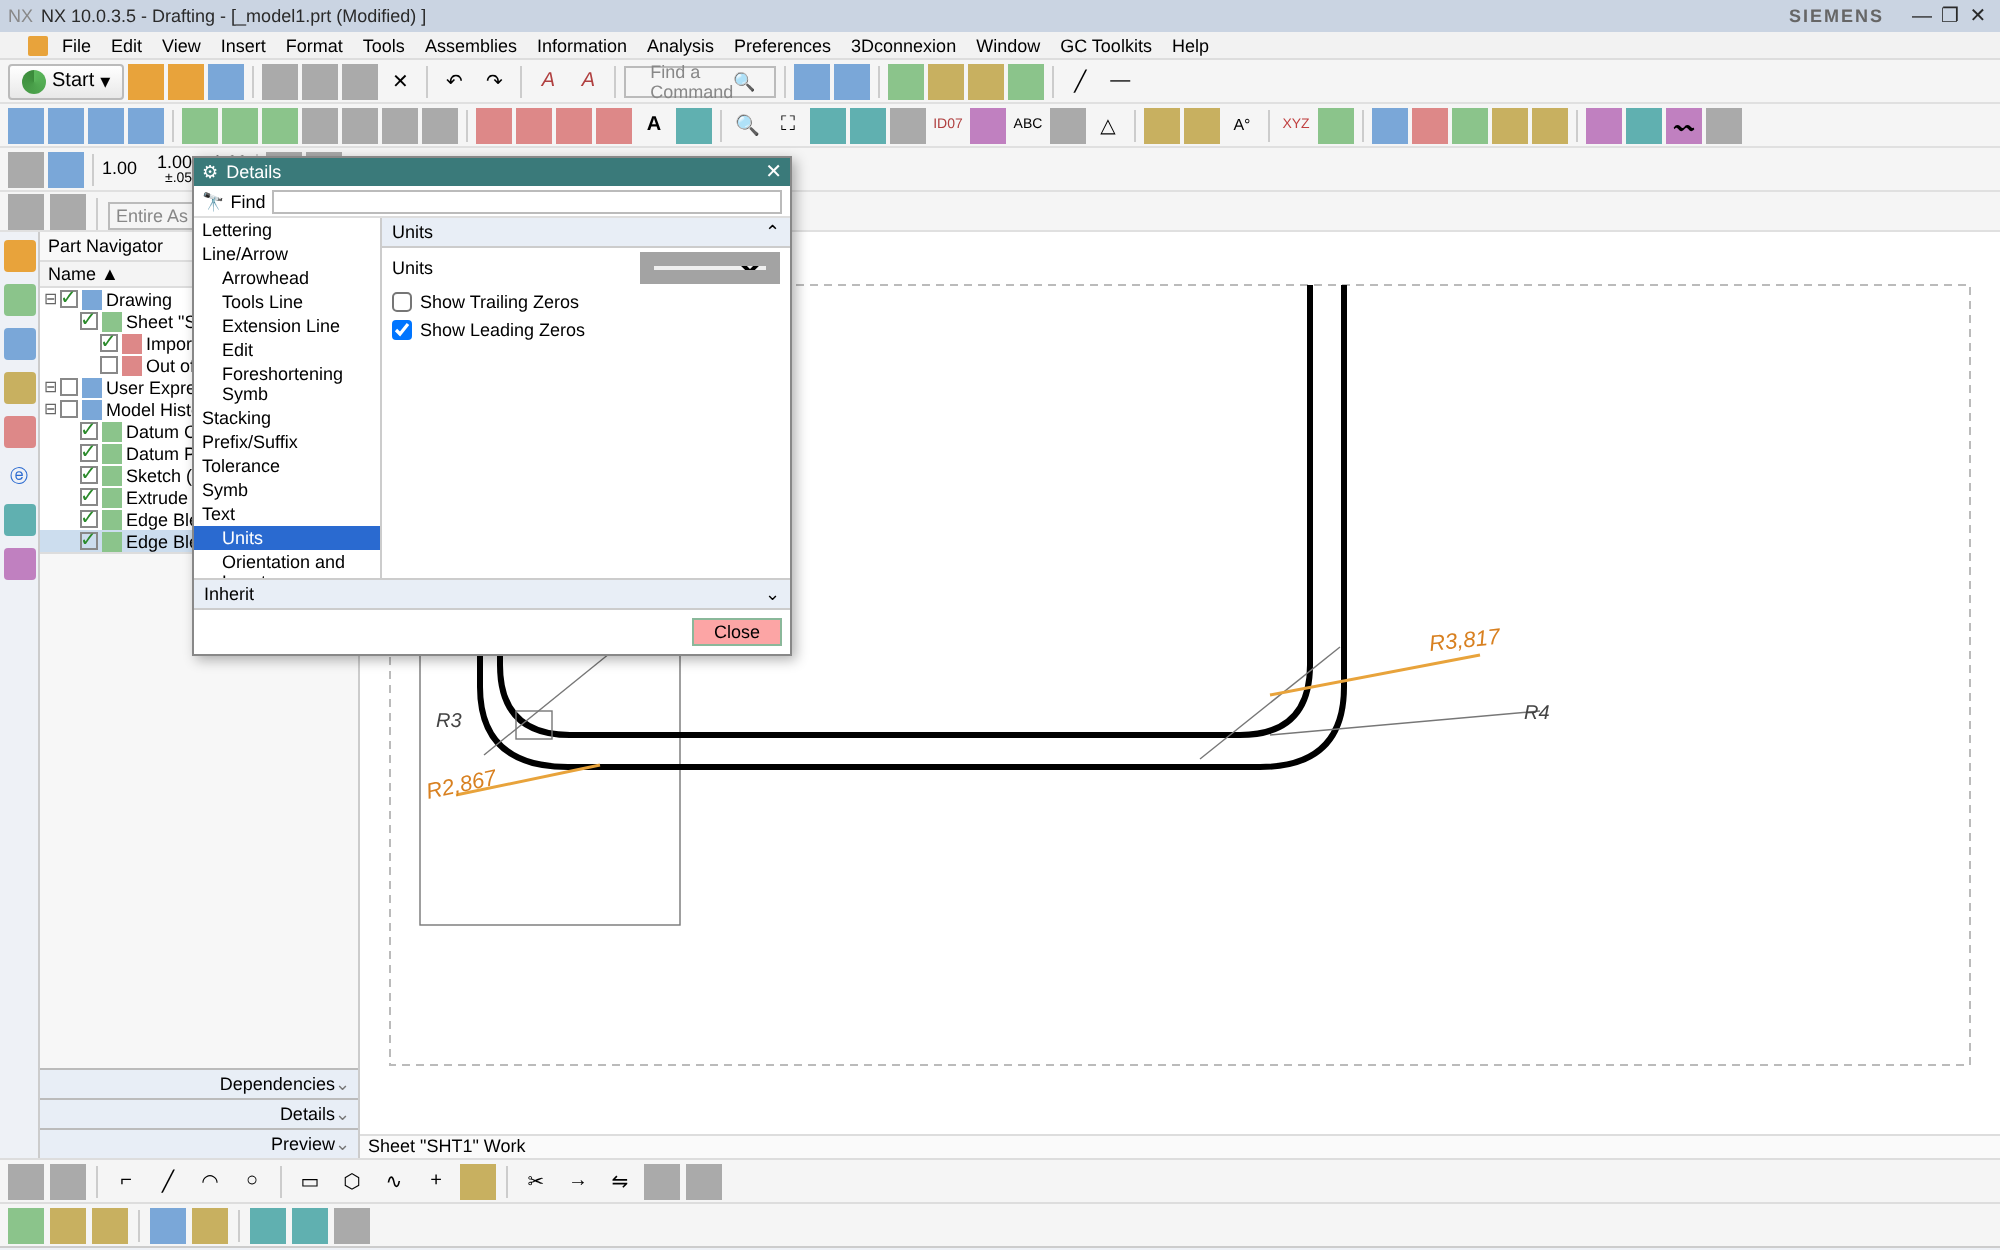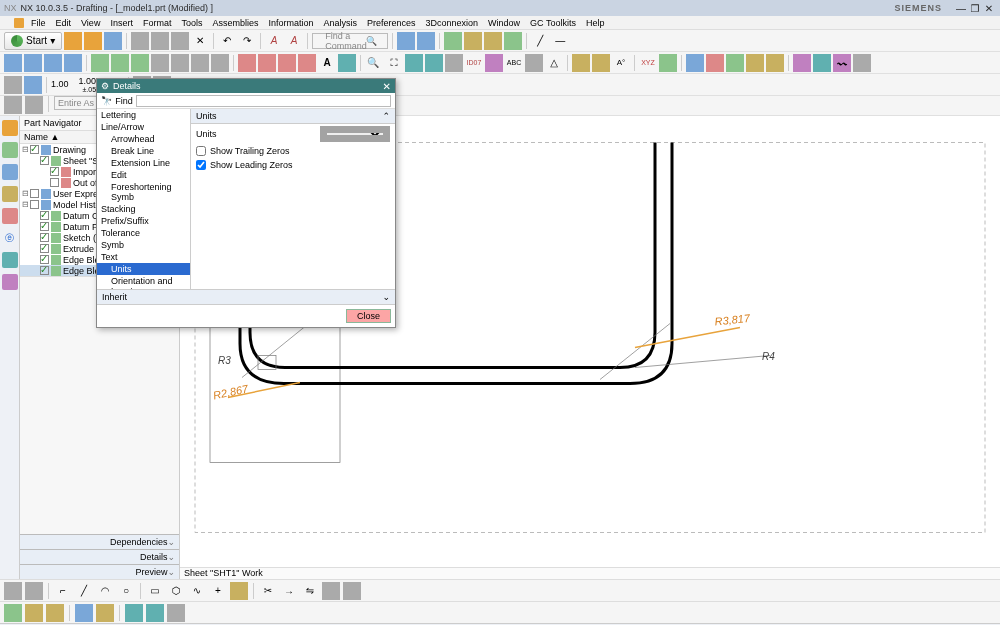--- a/index.html
+++ b/index.html
@@ -75,21 +75,21 @@
   .dlg-btns button { font-size:9px; padding:1px 10px; background:#fca5a5; border:1px solid #8ab89a; }
   
   
   .bottom-tb { height:22px; background:#f5f5f5; border-top:1px solid #ddd; display:flex; align-items:center; padding:0 4px; gap:3px; }
   .bottom-tb2 { height:22px; background:#f5f5f5; border-top:1px solid #ddd; display:flex; align-items:center; padding:0 4px; gap:3px; }
   
   
   .statusbar { height:12px; background:#eef1f6; border-top:1px solid #ccc; }
   
   
-  .addr-row { height:20px; background:#f5f5f5; border-bottom:1px solid #e0e0e0; display:flex; align-items:flex-start; padding:0 4px; gap:3px; }
+  .addr-row { height:20px; background:#f5f5f5; border-bottom:1px solid #e0e0e0; display:flex; align-items:flex-end; padding:0 4px; gap:3px; }
   .addr-input { flex:0 0 120px; height:14px; font-size:9px; border:1px solid #bbb; color:#888; padding:0 3px; display:flex; align-items:center; }
 
   
   .ic1 { background:#e8a33b; } .ic2 { background:#7aa7d8; } .ic3 { background:#8bc48b; }
   .ic4 { background:#d88; } .ic5 { background:#aaa; } .ic6 { background:#c8b060; }
   .ic7 { background:#c080c0; } .ic8 { background:#60b0b0; }
 </style>
 </head>
 <body>
 
@@ -392,21 +392,21 @@
   <div class="dlg-find">
     <span>🔭</span>
     <span>Find</span>
     <input type="text" style="">
   </div>
   <div class="dlg-body">
     <div class="dlg-tree" id="dlg-tree">
         <div class="cat">Lettering</div>
         <div class="cat">Line/Arrow</div>
         <div class="cat sub">Arrowhead</div>
-        <div class="cat sub">Break Line</div>
+        <div class="cat sub">Tools Line</div>
         <div class="cat sub">Extension Line</div>
         <div class="cat sub">Edit</div>
         <div class="cat sub">Foreshortening Symb</div>
         <div class="cat">Stacking</div>
         <div class="cat">Prefix/Suffix</div>
         <div class="cat">Tolerance</div>
         <div class="cat">Symb</div>
         <div class="cat">Text</div>
         <div class="cat sub sel">Units</div>
         <div class="cat sub">Orientation and Locat</div>

